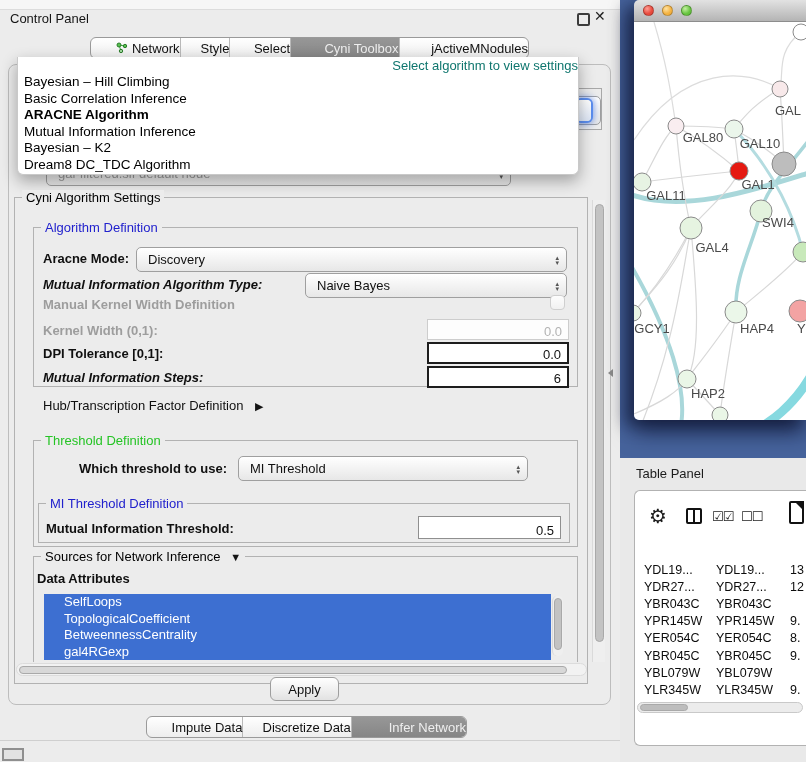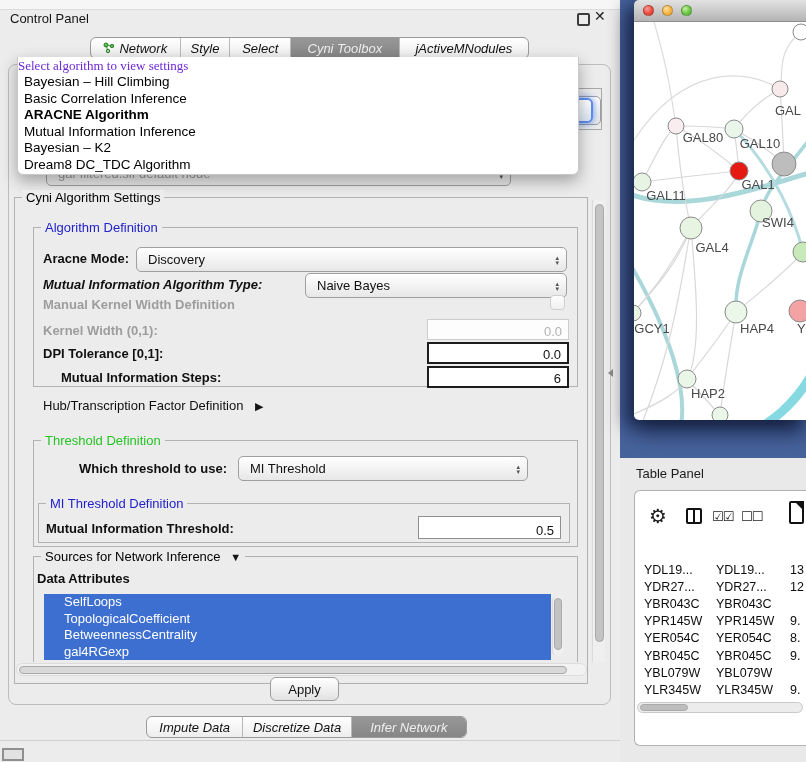--- a/index.html
+++ b/index.html
@@ -8,22 +8,22 @@
   .abs{position:absolute;}
 
   
   .topstrip{left:0;top:0;width:620px;height:9px;background:#f6f6f6;border-bottom:1px solid #dcdcdc;}
   .cp-title{left:10px;top:11px;font-size:13px;color:#151515;}
   .float-btn{left:577px;top:13px;width:9px;height:9px;border:2px solid #3c3c3c;border-radius:2px;}
   .close-btn{left:594px;top:8px;font-size:14px;font-weight:bold;color:#222;}
 
   .tabbar{display:flex;border:1px solid #9a9a9a;border-radius:6px;overflow:hidden;
           background:linear-gradient(#ffffff,#ededed);height:22px;box-sizing:border-box;}
-  .tabseg{display:flex;align-items:center;justify-content:center;font-size:13px;color:#111;
-          border-right:1px solid #b9b9b9;white-space:nowrap;box-sizing:border-box;font-style:italic;}
+  .tabseg{display:flex;align-items:center;justify-content:flex-end;font-size:13px;color:#111;
+          border-right:1px solid #b9b9b9;white-space:nowrap;box-sizing:border-box;}
   .tabseg:last-child{border-right:none;}
   .tabseg.sel{background:linear-gradient(#979797,#868686);color:#efefef;}
   .top-tabbar{left:90px;top:37px;width:439px;}
   .bot-tabbar{left:146px;top:716px;width:321px;}
 
   .main-panel{left:8px;top:64px;width:603px;height:641px;border:1px solid #bdbdbd;border-radius:8px;
               background:#ececec;box-sizing:border-box;}
 
   
   .frag-box{left:556px;top:88px;width:46px;height:42px;border:1px solid #a8a8a8;background:#ececec;box-sizing:border-box;}
@@ -31,21 +31,21 @@
                 box-shadow:0 0 0 2px #5b8dee,0 0 7px 3px rgba(70,120,230,.65);}
   .combo{border:1px solid #9f9f9f;border-radius:5px;background:linear-gradient(#ffffff,#e7e7e7);
          font-size:13px;color:#111;display:flex;align-items:center;padding:0 20px 0 11px;box-sizing:border-box;}
   .combo .stepper{position:absolute;right:7px;top:50%;transform:translateY(-50%);display:flex;flex-direction:column;
                   font-size:7px;line-height:5px;color:#555;}
   .ghost-combo{left:46px;top:161px;width:465px;height:25px;color:#9a9a9a;}
 
   
   .overlay{left:17px;top:57px;width:562px;height:118px;background:#ffffff;border:1px solid #c9c9c9;border-top:none;
            border-radius:0 0 6px 6px;box-shadow:0 6px 16px rgba(0,0,0,.32);box-sizing:border-box;}
-  .ov-placeholder{height:17px;line-height:17px;text-align:left;color:#6d28d9;font-size:13px;font-family:Liberation Serif, serif;}
+  .ov-placeholder{height:17px;line-height:17px;text-align:right;color:#0f766e;font-size:13px;}
   .ov-item{height:16.6px;line-height:16.6px;padding-left:6px;font-size:13.5px;color:#000;white-space:nowrap;}
   .ov-item.hl{font-weight:bold;}
 
   
   .group{border:1px solid #b2b2b2;box-sizing:border-box;}
   .gtitle{position:absolute;top:-8px;left:7px;background:#ececec;padding:0 4px;font-size:13px;white-space:nowrap;}
   .blue{color:#2121cd;} .green{color:#25c425;}
   .lbl{font-size:13px;font-weight:bold;color:#101010;white-space:nowrap;}
   .lbl.dis{color:#9d9d9d;}
   .plain{font-size:13px;color:#101010;white-space:nowrap;}
@@ -196,21 +196,21 @@
   <div class="abs lbl dis" style="left:43px;top:297px;">Manual Kernel Width Definition</div>
   <div class="abs checkbox" style="left:550px;top:295px;"></div>
   <div class="abs lbl dis" style="left:43px;top:323px;">Kernel Width (0,1):</div>
   <div class="abs field dis" style="left:427px;top:319px;width:142px;height:21px;">
     <span>0.0</span>
   </div>
   <div class="abs lbl" style="left:43px;top:346px;">DPI Tolerance [0,1]:</div>
   <div class="abs field strong" style="left:427px;top:342px;width:142px;height:22px;">
     <span>0.0</span>
   </div>
-  <div class="abs lbl" style="left:61px;top:370px;">Mutual Information Steps:</div>
+  <div class="abs lbl" style="left:43px;top:370px;font-style:italic;">Mutual Information Steps:</div>
   <div class="abs field strong" style="left:427px;top:366px;width:142px;height:22px;">
     <span>6</span>
   </div>
 
   <div class="abs plain" style="left:43px;top:398px;text-align:center;">
     <span>Hub/Transcription Factor Definition</span>
     <span class="arrow" style="margin-left:8px;">▶</span>
   </div>
 
   <div class="abs group" style="left:33px;top:440px;width:545px;height:107px;">

